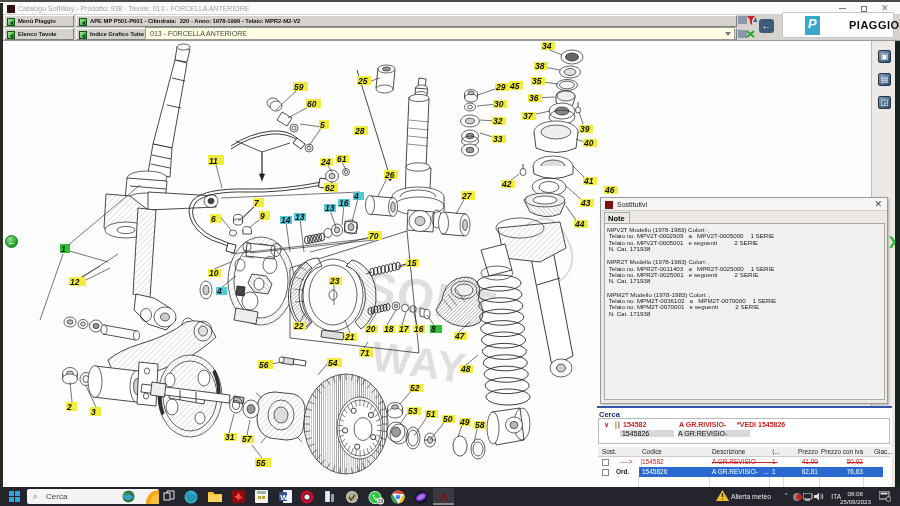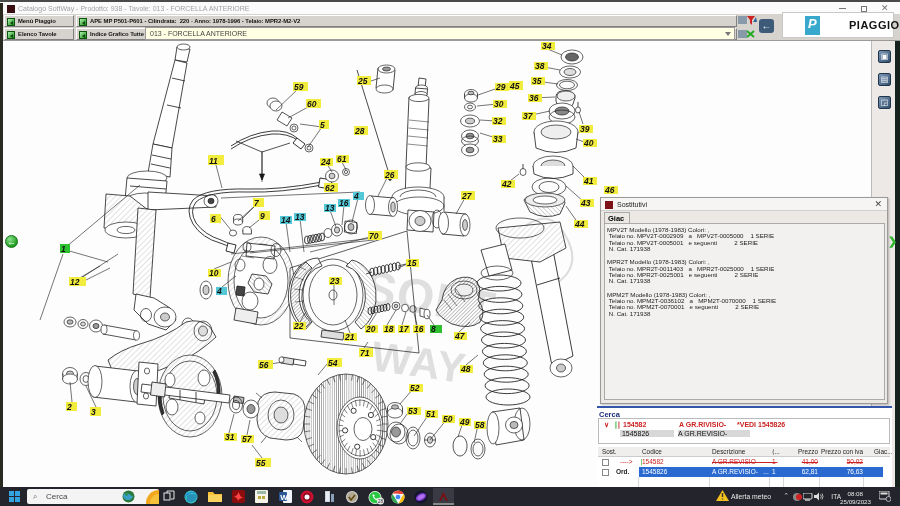--- a/index.html
+++ b/index.html
@@ -741,21 +741,21 @@
  <div id="piaggio">
       <div class="shield"></div>
       <div class="word">PIAGGIO</div>
     </div>
  <div id="dlg">
    <div class="tbar">
         <div class="ico"></div>
         <div class="t">Sostitutivi</div>
         <div class="x">✕</div>
       </div>
-   <div class="tab">Giac</div>
+   <div class="tab">Note</div>
    <div class="body">
 <div class="dh">MPV2T Modello (1978-1983) Colori: ,</div>
 <div class="dr">&nbsp;Telaio no. MPV2T-0002909&nbsp;&nbsp;&nbsp;a&nbsp;&nbsp;&nbsp;MPV2T-0005000&nbsp;&nbsp;&nbsp;&nbsp;1 SERIE</div>
 <div class="dr">&nbsp;Telaio no. MPV2T-0005001&nbsp;&nbsp;&nbsp;e seguenti&nbsp;&nbsp;&nbsp;&nbsp;&nbsp;&nbsp;&nbsp;&nbsp;&nbsp;&nbsp;2 SERIE</div>
 <div class="dr">&nbsp;N. Cat. 171938</div>
 <div class="dgap"></div>
 <div class="dh">MPR2T Modello (1978-1983) Colori: ,</div>
 <div class="dr">&nbsp;Telaio no. MPR2T-0011403&nbsp;&nbsp;&nbsp;a&nbsp;&nbsp;&nbsp;MPR2T-0025000&nbsp;&nbsp;&nbsp;&nbsp;1 SERIE</div>
 <div class="dr">&nbsp;Telaio no. MPR2T-0025001&nbsp;&nbsp;&nbsp;e seguenti&nbsp;&nbsp;&nbsp;&nbsp;&nbsp;&nbsp;&nbsp;&nbsp;&nbsp;&nbsp;2 SERIE</div>
 <div class="dr">&nbsp;N. Cat. 171938</div>

